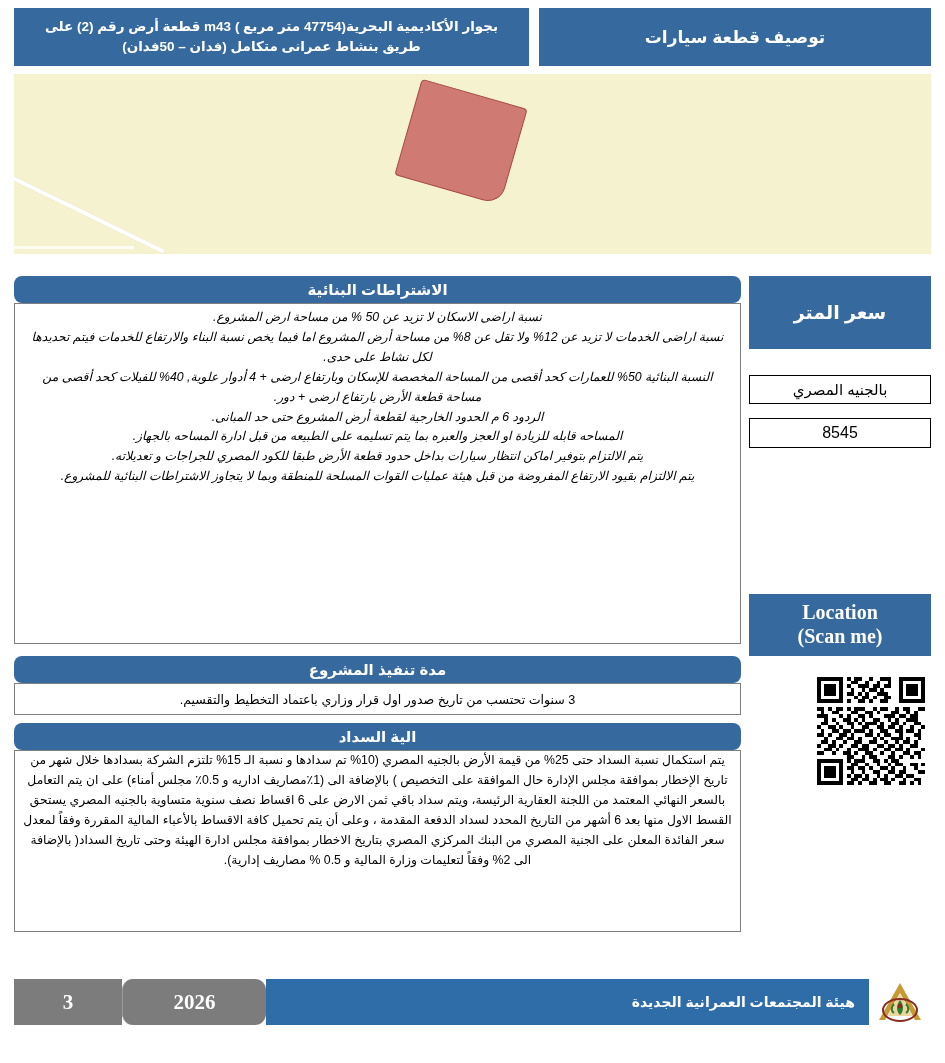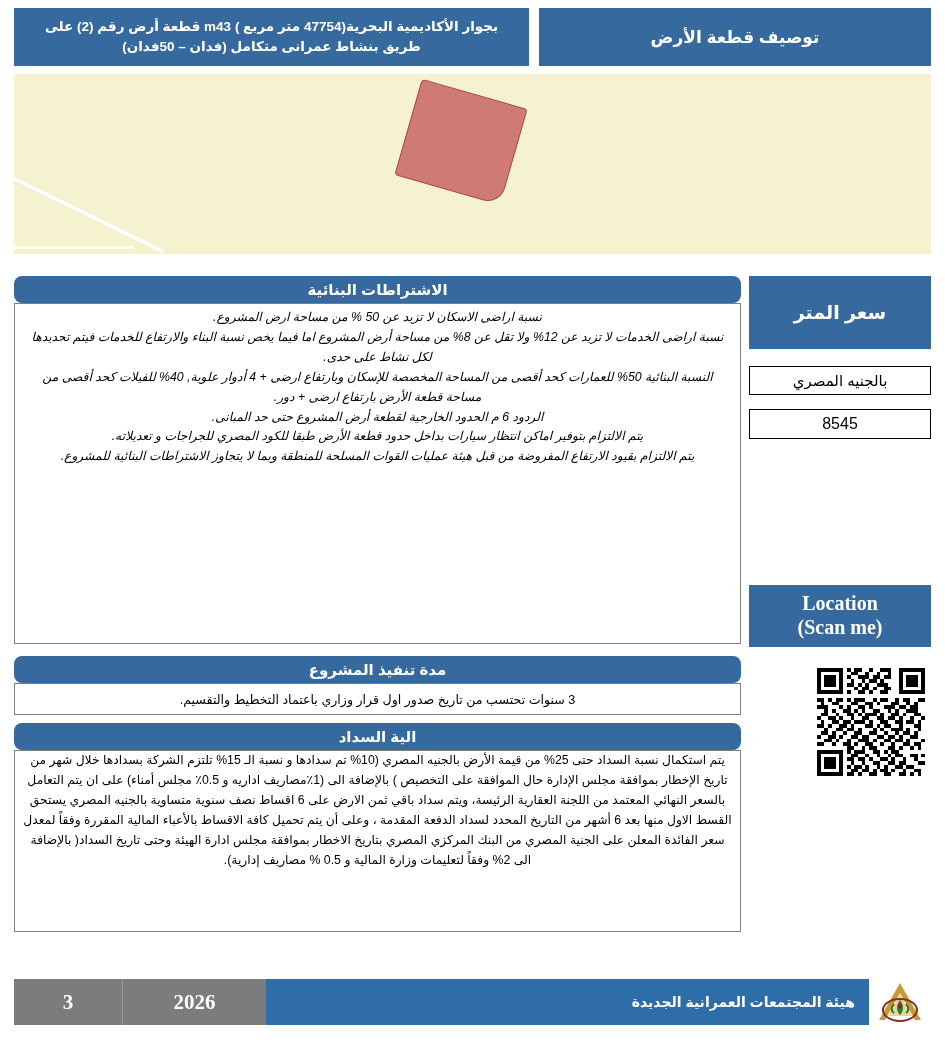--- a/index.html
+++ b/index.html
@@ -155,21 +155,21 @@
     height: 73px;
     font-size: 19px;
   }
   .price-cell {
     border: 1px solid #000000;
     height: 29px;
     display: flex;
     align-items: center;
     justify-content: center;
     font-size: 15px;
-    margin-top: 17px;
+    margin-top: 26px;
     background: #ffffff;
     box-sizing: border-box;
   }
   .price-cell.value {
     font-size: 16px;
     margin-top: 14px;
     height: 30px;
   }
 
   
@@ -258,20 +258,21 @@
     width: 144px;
     flex: 0 0 144px;
     display: flex;
     align-items: center;
     justify-content: center;
     font-family: "Liberation Serif", "DejaVu Serif", serif;
     font-size: 21px;
     font-weight: bold;
     border-left: 1px solid #9a9a9a;
     box-sizing: border-box;
+    border-radius: 11px;
   }
   .f-page {
     background: #7c7c7c;
     color: #ffffff;
     width: 108px;
     flex: 0 0 108px;
     display: flex;
     align-items: center;
     justify-content: center;
     font-family: "Liberation Serif", "DejaVu Serif", serif;
@@ -279,21 +280,21 @@
     font-weight: bold;
     box-sizing: border-box;
   }
 </style>
 </head>
 <body>
 
 <div class="page">
 
   <div class="header-row">
-    <div class="hdr-title">توصيف قطعة الأرض</div>
+    <div class="hdr-title">توصيف قطعة سيارات</div>
     <div class="hdr-desc">بجوار الأكاديمية البحرية(47754 متر مربع )   m43 قطعة أرض رقم (2) على طريق بنشاط عمرانى متكامل (فدان – 50فدان)</div>
   </div>
 
   <div class="map-wrap">
     <div class="map-road"></div>
     <div class="map-road2"></div>
     <div class="map-parcel"></div>
   </div>
 
   <div class="main">
@@ -538,20 +539,21 @@
 
     <div class="col-right">
 
       <div class="band section-head">الاشتراطات البنائية</div>
 
       <div class="panel cond-body">
         <p>نسبة اراضى الاسكان لا تزيد عن 50 % من مساحة ارض المشروع.</p>
         <p>نسبة اراضى الخدمات لا تزيد عن 12% ولا تقل عن 8% من مساحة أرض المشروع اما فيما يخص نسبة البناء والارتفاع للخدمات فيتم تحديدها لكل نشاط على حدى.</p>
         <p>النسبة البنائية 50% للعمارات كحد أقصى من المساحة المخصصة للإسكان وبارتفاع ارضى + 4 أدوار علوية, 40% للفيلات كحد أقصى من مساحة قطعة الأرض بارتفاع ارضى + دور.</p>
         <p>الردود 6 م الحدود الخارجية لقطعة أرض المشروع حتى حد المبانى.</p>
+        <p>المساحه قابله للزيادة او العجز والعبره بما يتم تسليمه على الطبيعه من قبل ادارة المساحه بالجهاز.</p>
         <p>يتم الالتزام بتوفير اماكن انتظار سيارات بداخل حدود قطعة الأرض طبقا للكود المصري للجراجات و تعديلاته.</p>
         <p>يتم الالتزام بقيود الارتفاع المفروضة من قبل هيئة عمليات القوات المسلحة للمنطقة وبما لا يتجاوز الاشتراطات البنائية للمشروع.</p>
       </div>
 
       <div class="spacer-12"></div>
 
       <div class="band section-head">مدة تنفيذ المشروع</div>
 
       <div class="panel duration-body">3 سنوات تحتسب من تاريخ صدور اول قرار وزاري باعتماد التخطيط والتقسيم.</div>
 

